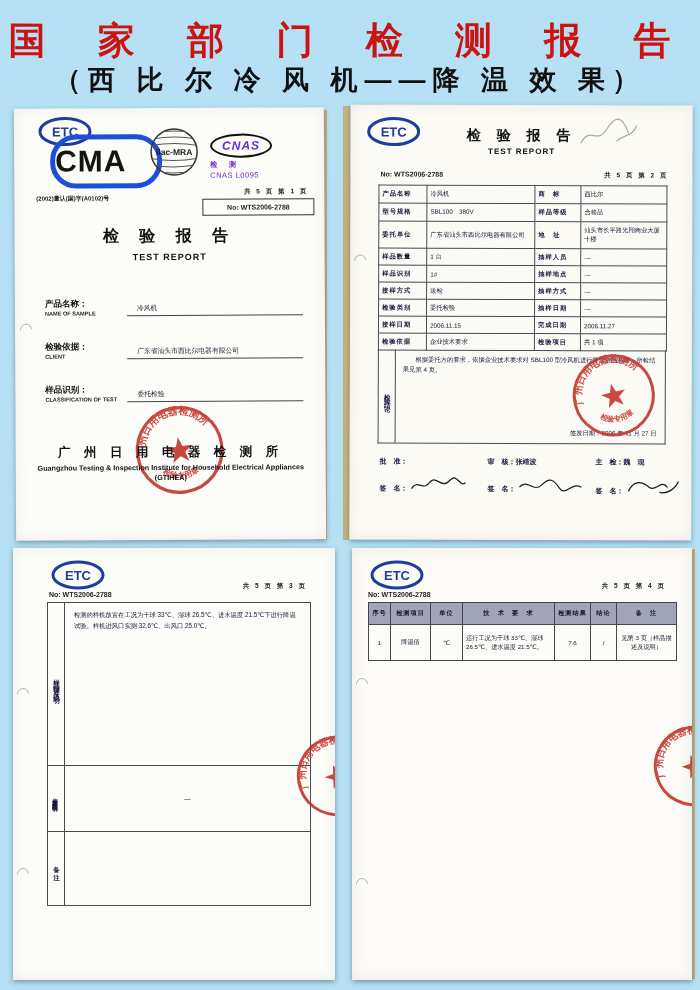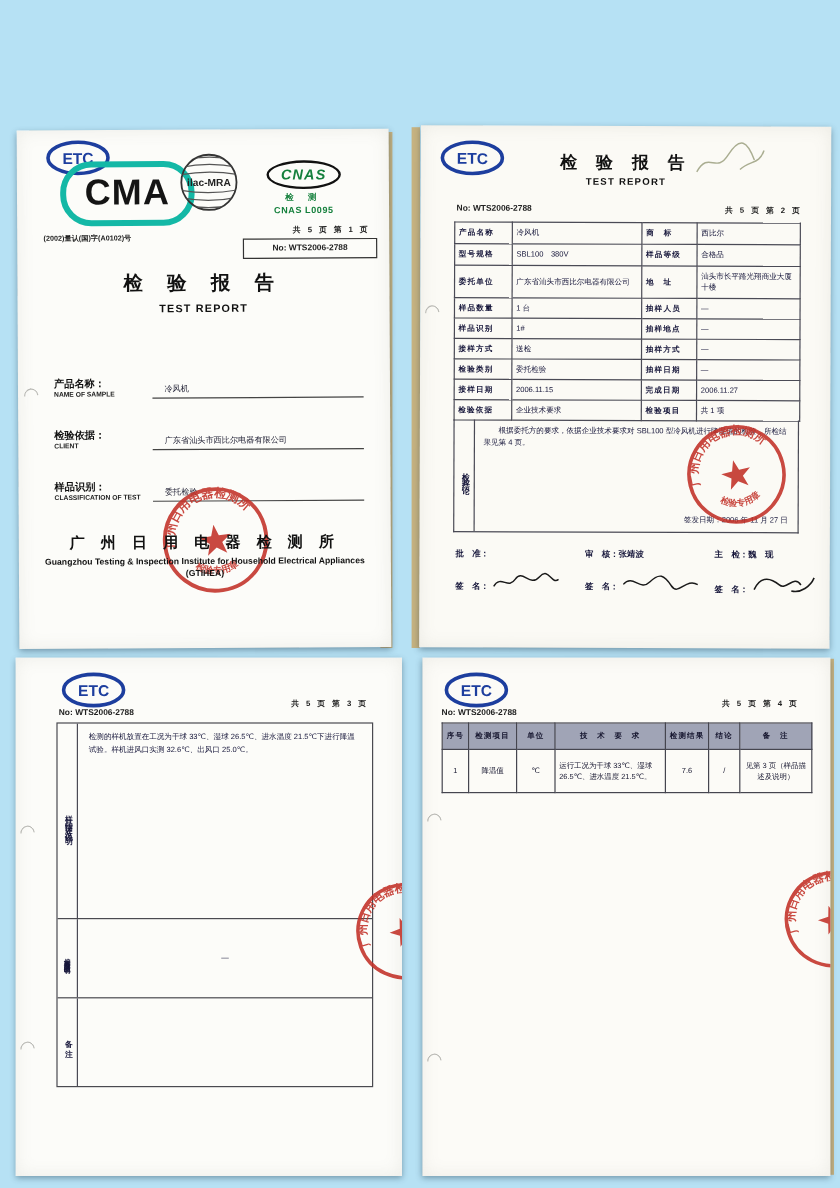--- a/index.html
+++ b/index.html
@@ -23,43 +23,43 @@
   #strip1 { left:317px; top:110px; width:10px; height:430px; }
   #strip2 { left:343px; top:106px; width:7px;  height:434px; }
   #strip3 { left:690px; top:549px; width:5px;  height:430px; }
 
   .hole { position:absolute; width:12px; height:12px; border:1px solid #a9a9a4;
     border-radius:50%; border-right-color:transparent; border-bottom-color:transparent;
     transform:rotate(40deg); opacity:.8; }
 
   
   .etc-svg { position:absolute; }
-  .cma-box { position:absolute; border:5px solid #14b8a6; border-radius:26px;
+  .cma-box { position:absolute; border:5px solid #1d4ed8; border-radius:26px;
     font-weight:bold; font-size:30px; letter-spacing:1px; color:#141414;
-    display:flex; align-items:center; justify-content:center; }
+    display:flex; align-items:center; }
   .small-note { position:absolute; font-size:6px; font-weight:bold; color:#222; }
-  .cnas-wrap { position:absolute; text-align:center; color:#15803d; }
+  .cnas-wrap { position:absolute; text-align:left; color:#6d28d9; }
   .cnas-oval { display:inline-block; border:2.5px solid #111; border-radius:50%;
     padding:3px 10px; font-weight:bold; font-size:12px; font-style:italic; letter-spacing:1px; }
   .cnas-sub { font-size:7px; font-weight:bold; letter-spacing:5px; margin-top:2px; }
-  .cnas-code { font-size:7.5px; font-weight:bold; margin-top:1px; letter-spacing:.5px; }
+  .cnas-code { font-size:7.5px; font-weight:normal; margin-top:1px; letter-spacing:.5px; }
 
   
   .page-marker { position:absolute; font-size:6.5px; font-weight:bold; color:#222; letter-spacing:2px; }
   .report-no { position:absolute; font-size:7px; font-weight:bold; color:#222; }
   .no-box { position:absolute; border:1.5px solid #333; font-size:7px; font-weight:bold; color:#222;
     display:flex; align-items:center; justify-content:center; }
   .rep-title { position:absolute; left:0; right:0; text-align:center; font-size:16px;
     font-weight:bold; color:#111; letter-spacing:8px; }
   .rep-sub { position:absolute; left:0; right:0; text-align:center; font-size:9px;
     font-weight:bold; color:#111; letter-spacing:1px; }
 
   
   .field { position:absolute; left:30px; right:22px; display:flex; align-items:flex-end; }
-  .field .lbl { width:82px;margin-top:16px; }
+  .field .lbl { width:82px; }
   .field .lbl .cn { font-size:8.5px; font-weight:bold; color:#111; }
   .field .lbl .en { font-size:5.6px; font-weight:bold; color:#222; }
   .field .val { flex:1; border-bottom:1px solid #444; font-size:6.8px; color:#1c1c30;
     padding:0 0 2px 10px; min-height:14px; display:flex; align-items:flex-end; }
   .inst-cn { position:absolute; left:0; right:0; text-align:center; font-size:12.5px;
     font-weight:bold; color:#111; letter-spacing:5px; }
   .inst-en { position:absolute; left:0; right:0; text-align:center; font-size:7.2px;
     font-weight:bold; color:#111; }
 
   
@@ -100,20 +100,22 @@
   .d4t td { border:1px solid #45454f; padding:2px 3px; text-align:center; }
   .d4t td.left { text-align:left; }
 
   .scribble { position:absolute; opacity:.75; }
 </style>
 </head>
 <body>
 
 <div id="canvas">
 
+  <div class="banner-title">国 家 部 门 检 测 报 告</div>
+  <div class="banner-sub">（西 比 尔 冷 风 机——降 温 效 果）</div>
 
   <div class="edge-strip" id="strip1"></div>
   <div class="edge-strip" id="strip2"></div>
   <div class="edge-strip" id="strip3"></div>
 
   <div class="doc" id="doc1">
     <svg class="etc-svg" style="left:24px;top:8px" width="54" height="30" viewBox="0 0 54 30">
       <ellipse cx="27" cy="15" rx="25" ry="13" fill="none" stroke="#1d3e9e" stroke-width="3"></ellipse>
       <text x="27" y="20" text-anchor="middle" font-size="13" font-weight="bold" fill="#1d3e9e">ETC</text>
     </svg>

